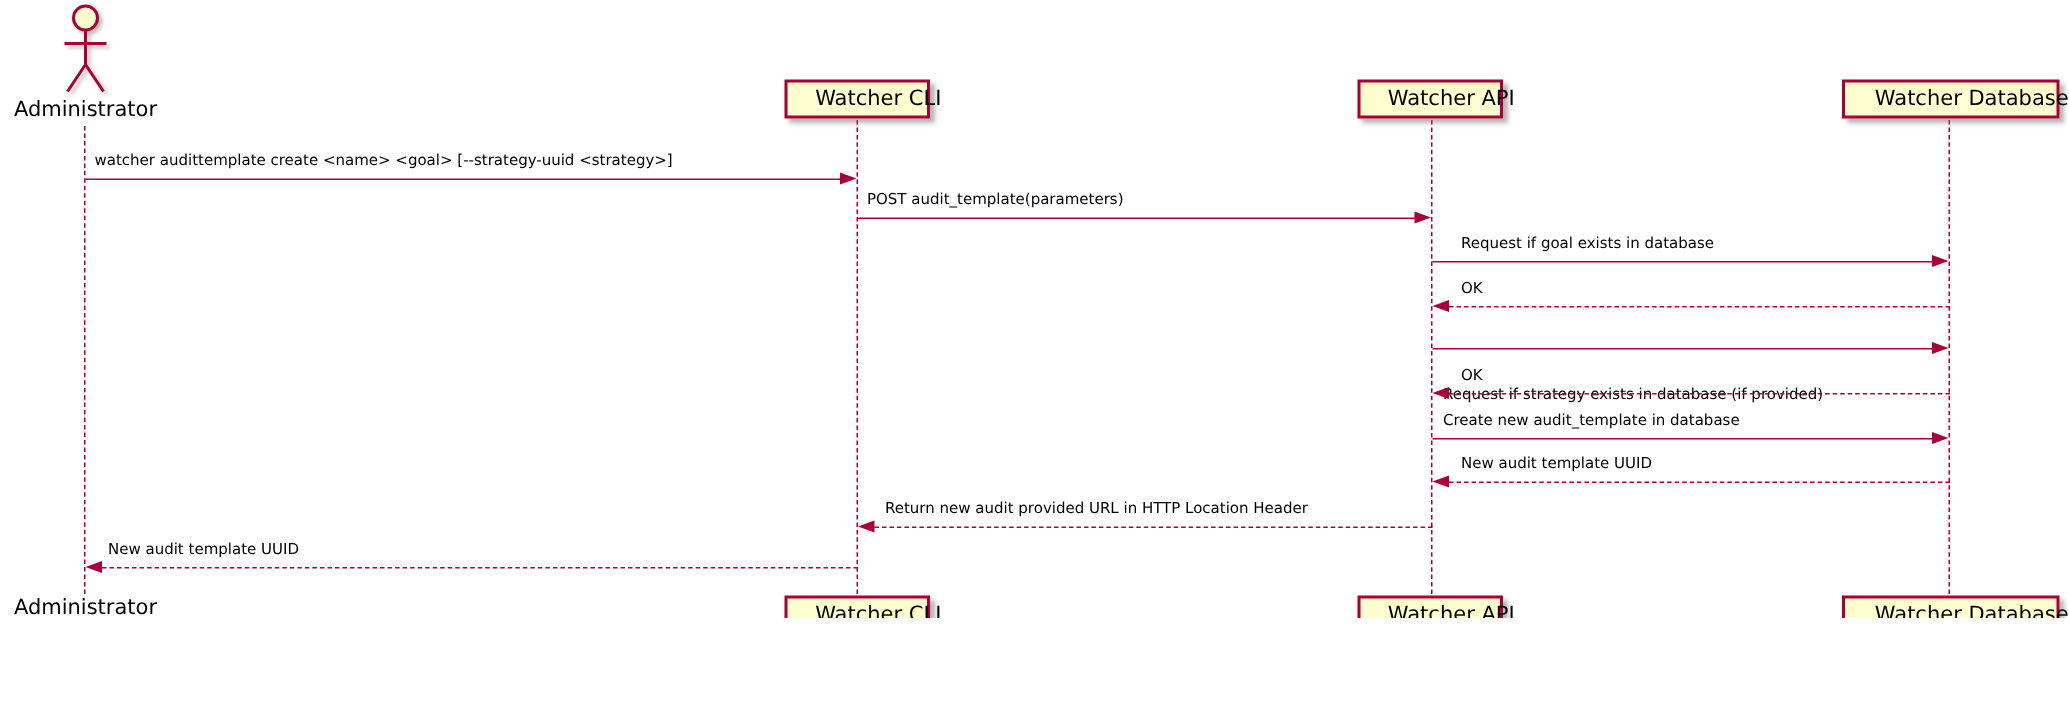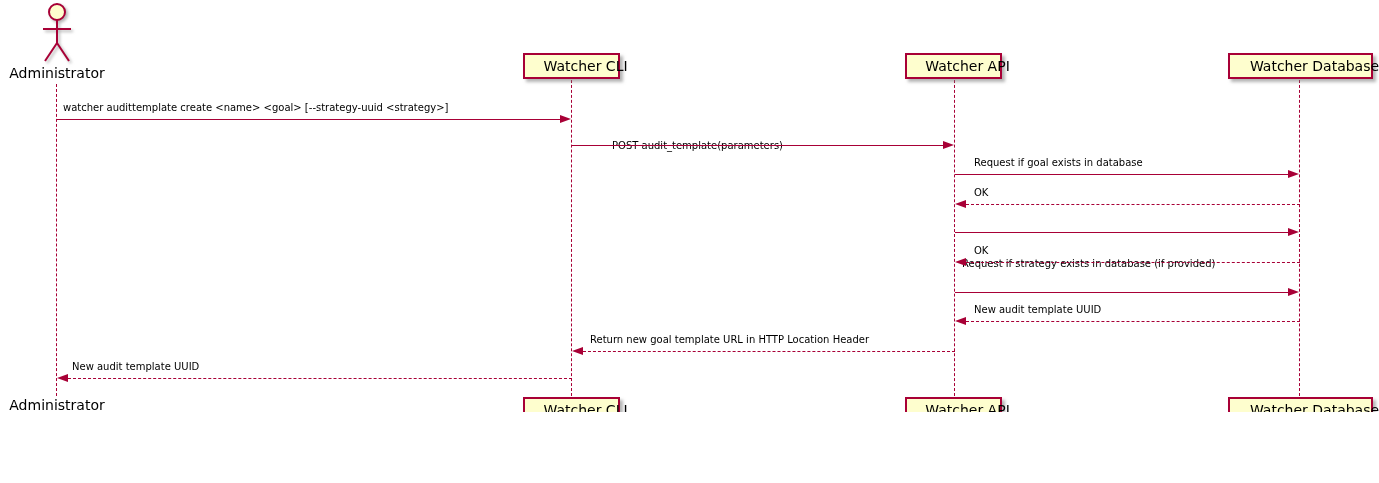--- a/index.html
+++ b/index.html
@@ -84,48 +84,49 @@
   <div class="actor-label" style="left:6px; top:65px; width:102px;">Administrator</div>
 
   <div class="participant-box" style="left:523px; top:53px; width:97px;">Watcher CLI</div>
   <div class="participant-box" style="left:905px; top:53px; width:97px;">Watcher API</div>
   <div class="participant-box" style="left:1228px; top:53px; width:145px;">Watcher Database</div>
 
   <div class="msg-label" style="left:63px; top:102px;">watcher audittemplate create &lt;name&gt; &lt;goal&gt; [--strategy-uuid &lt;strategy&gt;]</div>
   <div class="msg-line solid" style="left:57px; top:119px; width:504px;"></div>
   <div class="arrowhead right" style="left:560px; top:115px;"></div>
 
-  <div class="msg-label" style="left:578px; top:140px;margin-left:34px;">POST audit_template(parameters)</div>
+  <div class="msg-label" style="left:578px; top:128px;">POST audit_template(parameters)</div>
   <div class="msg-line solid" style="left:572px; top:145px; width:372px;"></div>
   <div class="arrowhead right" style="left:943px; top:141px;"></div>
 
   <div class="msg-label" style="left:962px; top:157px;margin-left:12px;">Request if goal exists in database</div>
   <div class="msg-line solid" style="left:955px; top:174px; width:334px;"></div>
   <div class="arrowhead right" style="left:1288px; top:170px;"></div>
 
   <div class="msg-label" style="left:974px; top:187px;">OK</div>
   <div class="msg-line dashed" style="left:966px; top:204px; width:334px;"></div>
   <div class="arrowhead left" style="left:955px; top:200px;"></div>
 
   <div class="msg-label" style="left:962px; top:215px;margin-top:43px;">Request if strategy exists in database (if provided)</div>
   <div class="msg-line solid" style="left:955px; top:232px; width:334px;"></div>
   <div class="arrowhead right" style="left:1288px; top:228px;"></div>
 
   <div class="msg-label" style="left:974px; top:245px;">OK</div>
   <div class="msg-line dashed" style="left:966px; top:262px; width:334px;"></div>
   <div class="arrowhead left" style="left:955px; top:258px;"></div>
 
+  <div class="msg-label" style="left:962px; top:275px;">Create new audit_template in database</div>
   <div class="msg-line solid" style="left:955px; top:292px; width:334px;"></div>
   <div class="arrowhead right" style="left:1288px; top:288px;"></div>
 
   <div class="msg-label" style="left:974px; top:304px;">New audit template UUID</div>
   <div class="msg-line dashed" style="left:966px; top:321px; width:334px;"></div>
   <div class="arrowhead left" style="left:955px; top:317px;"></div>
 
-  <div class="msg-label" style="left:590px; top:334px;">Return new goal template URL in HTTP Location Header</div>
+  <div class="msg-label" style="left:590px; top:334px;">Return new audit provided URL in HTTP Location Header</div>
   <div class="msg-line dashed" style="left:583px; top:351px; width:372px;"></div>
   <div class="arrowhead left" style="left:572px; top:347px;"></div>
 
   <div class="msg-label" style="left:72px; top:361px;">New audit template UUID</div>
   <div class="msg-line dashed" style="left:68px; top:378px; width:504px;"></div>
   <div class="arrowhead left" style="left:57px; top:374px;"></div>
 
   <div class="participant-box" style="left:523px; top:397px; width:97px;">Watcher CLI</div>
   <div class="participant-box" style="left:905px; top:397px; width:97px;">Watcher API</div>
   <div class="participant-box" style="left:1228px; top:397px; width:145px;">Watcher Database</div>

